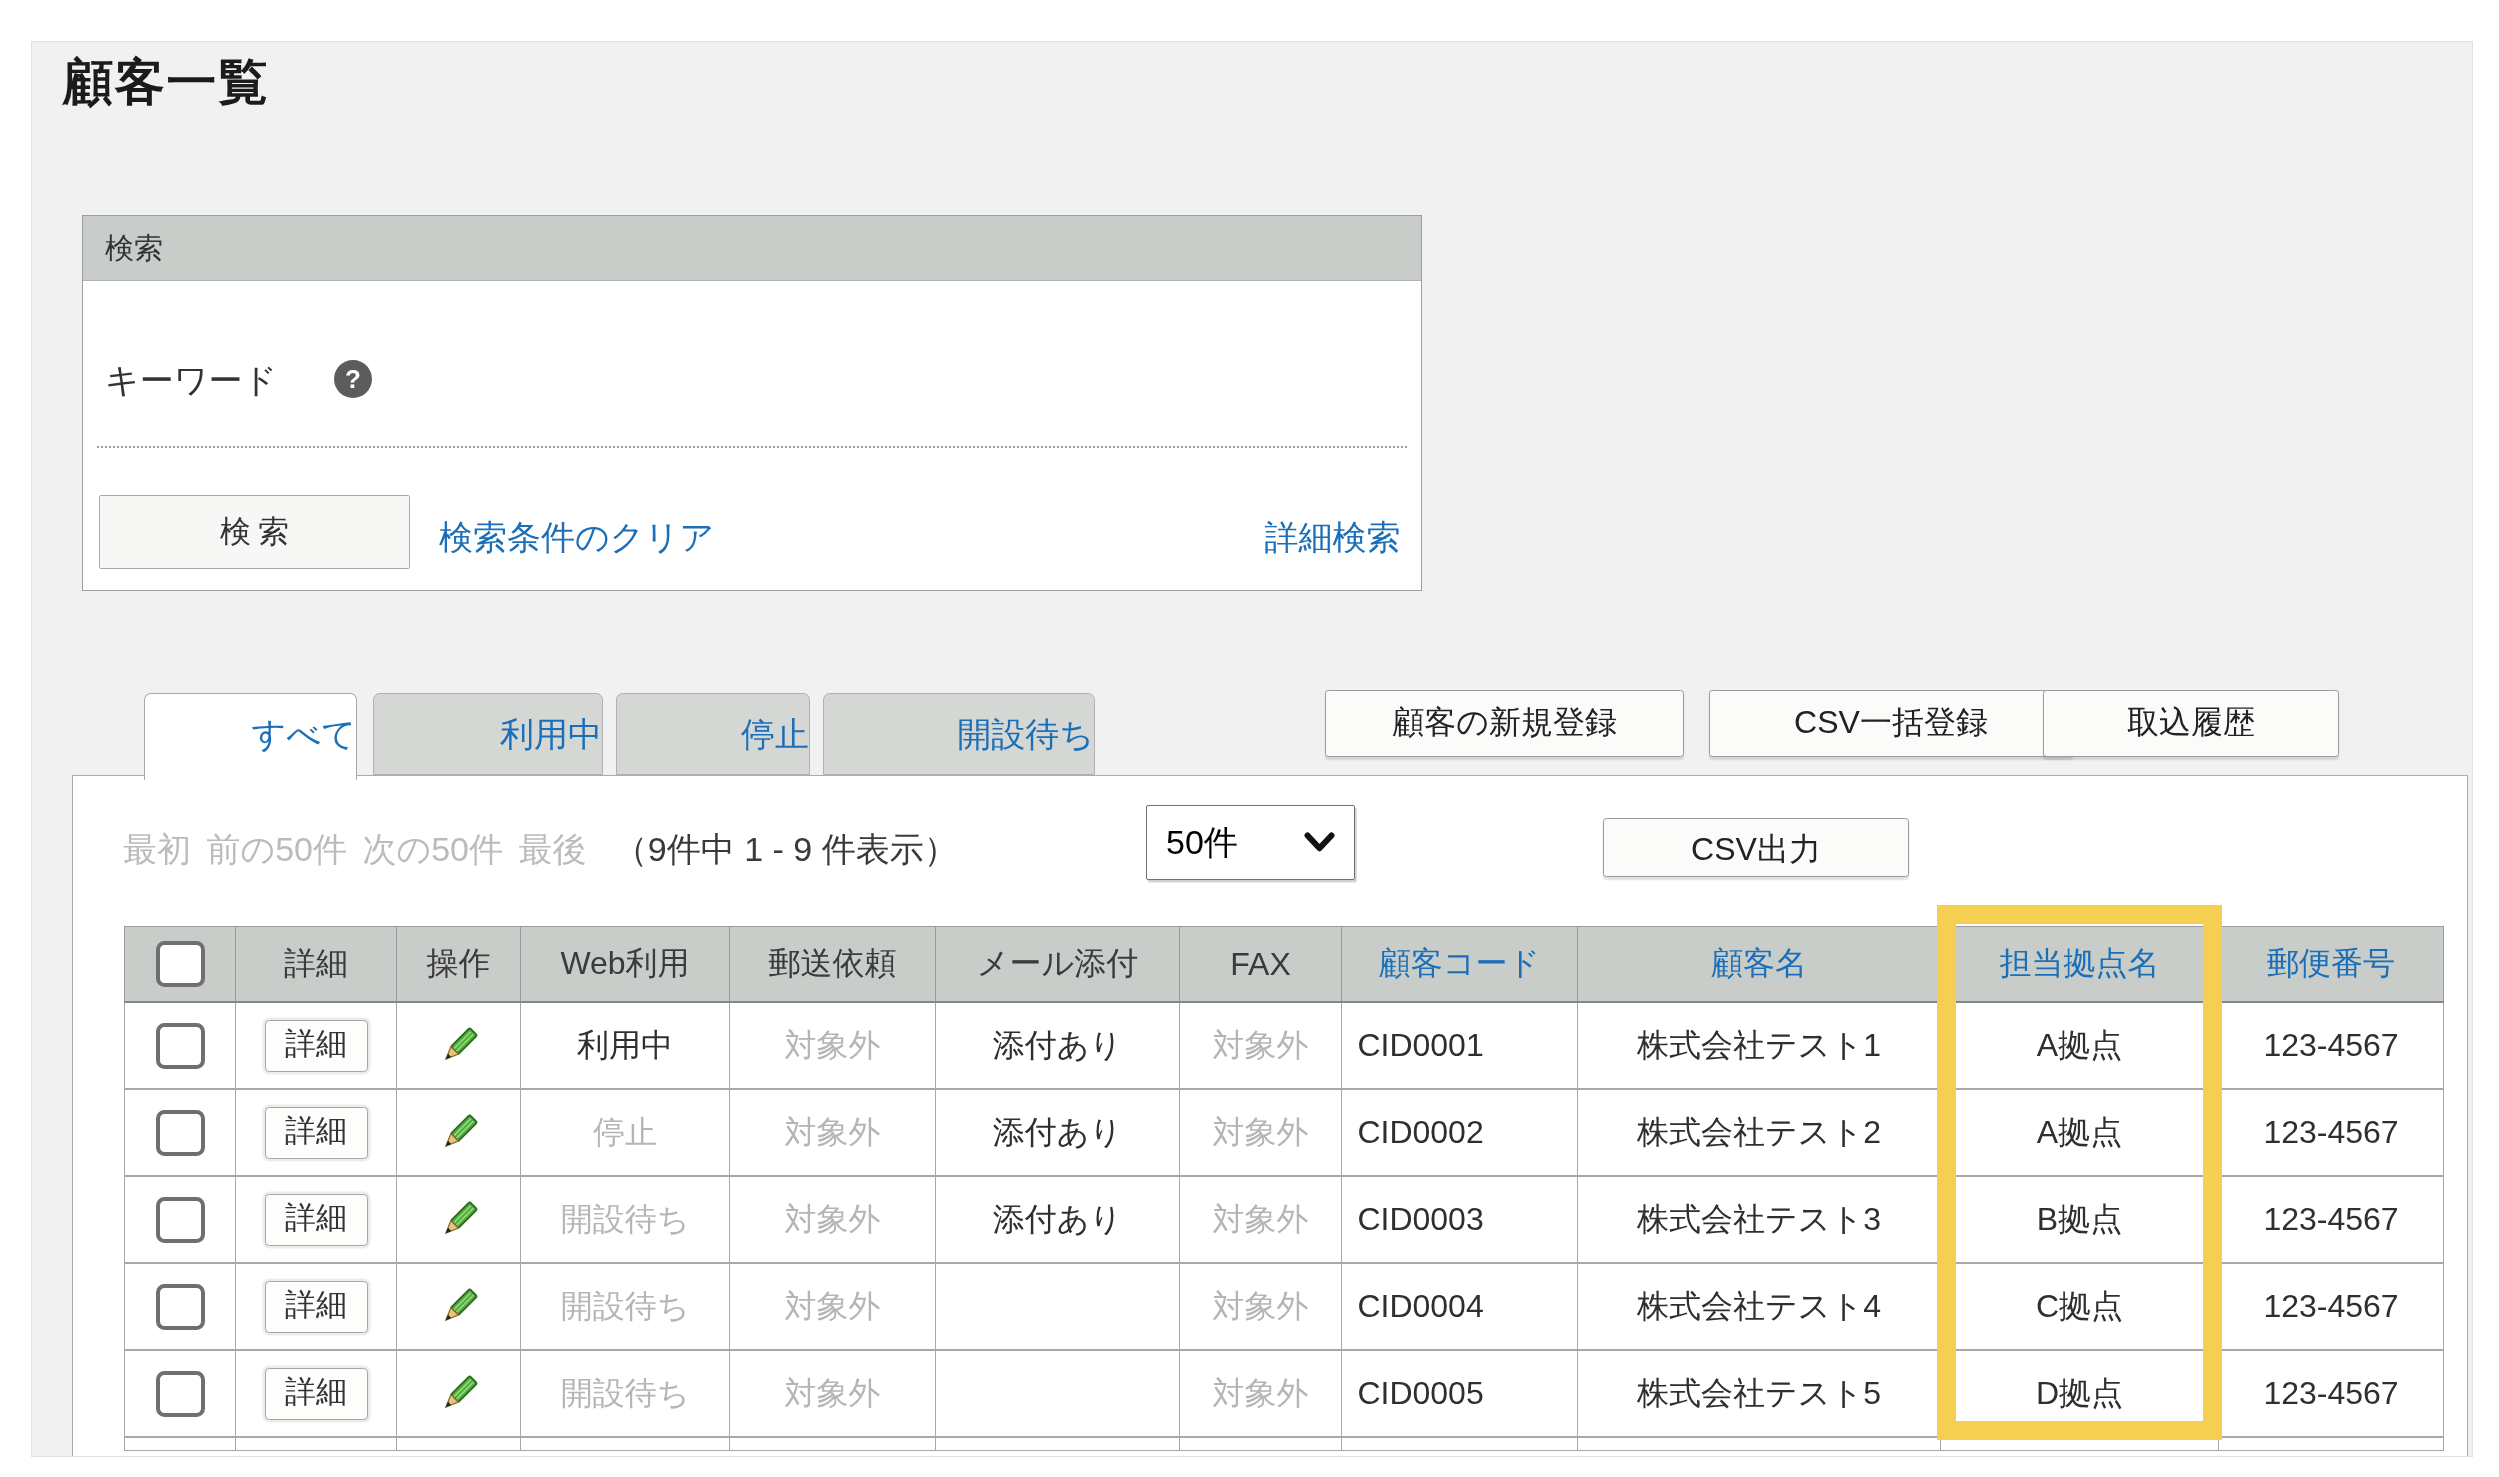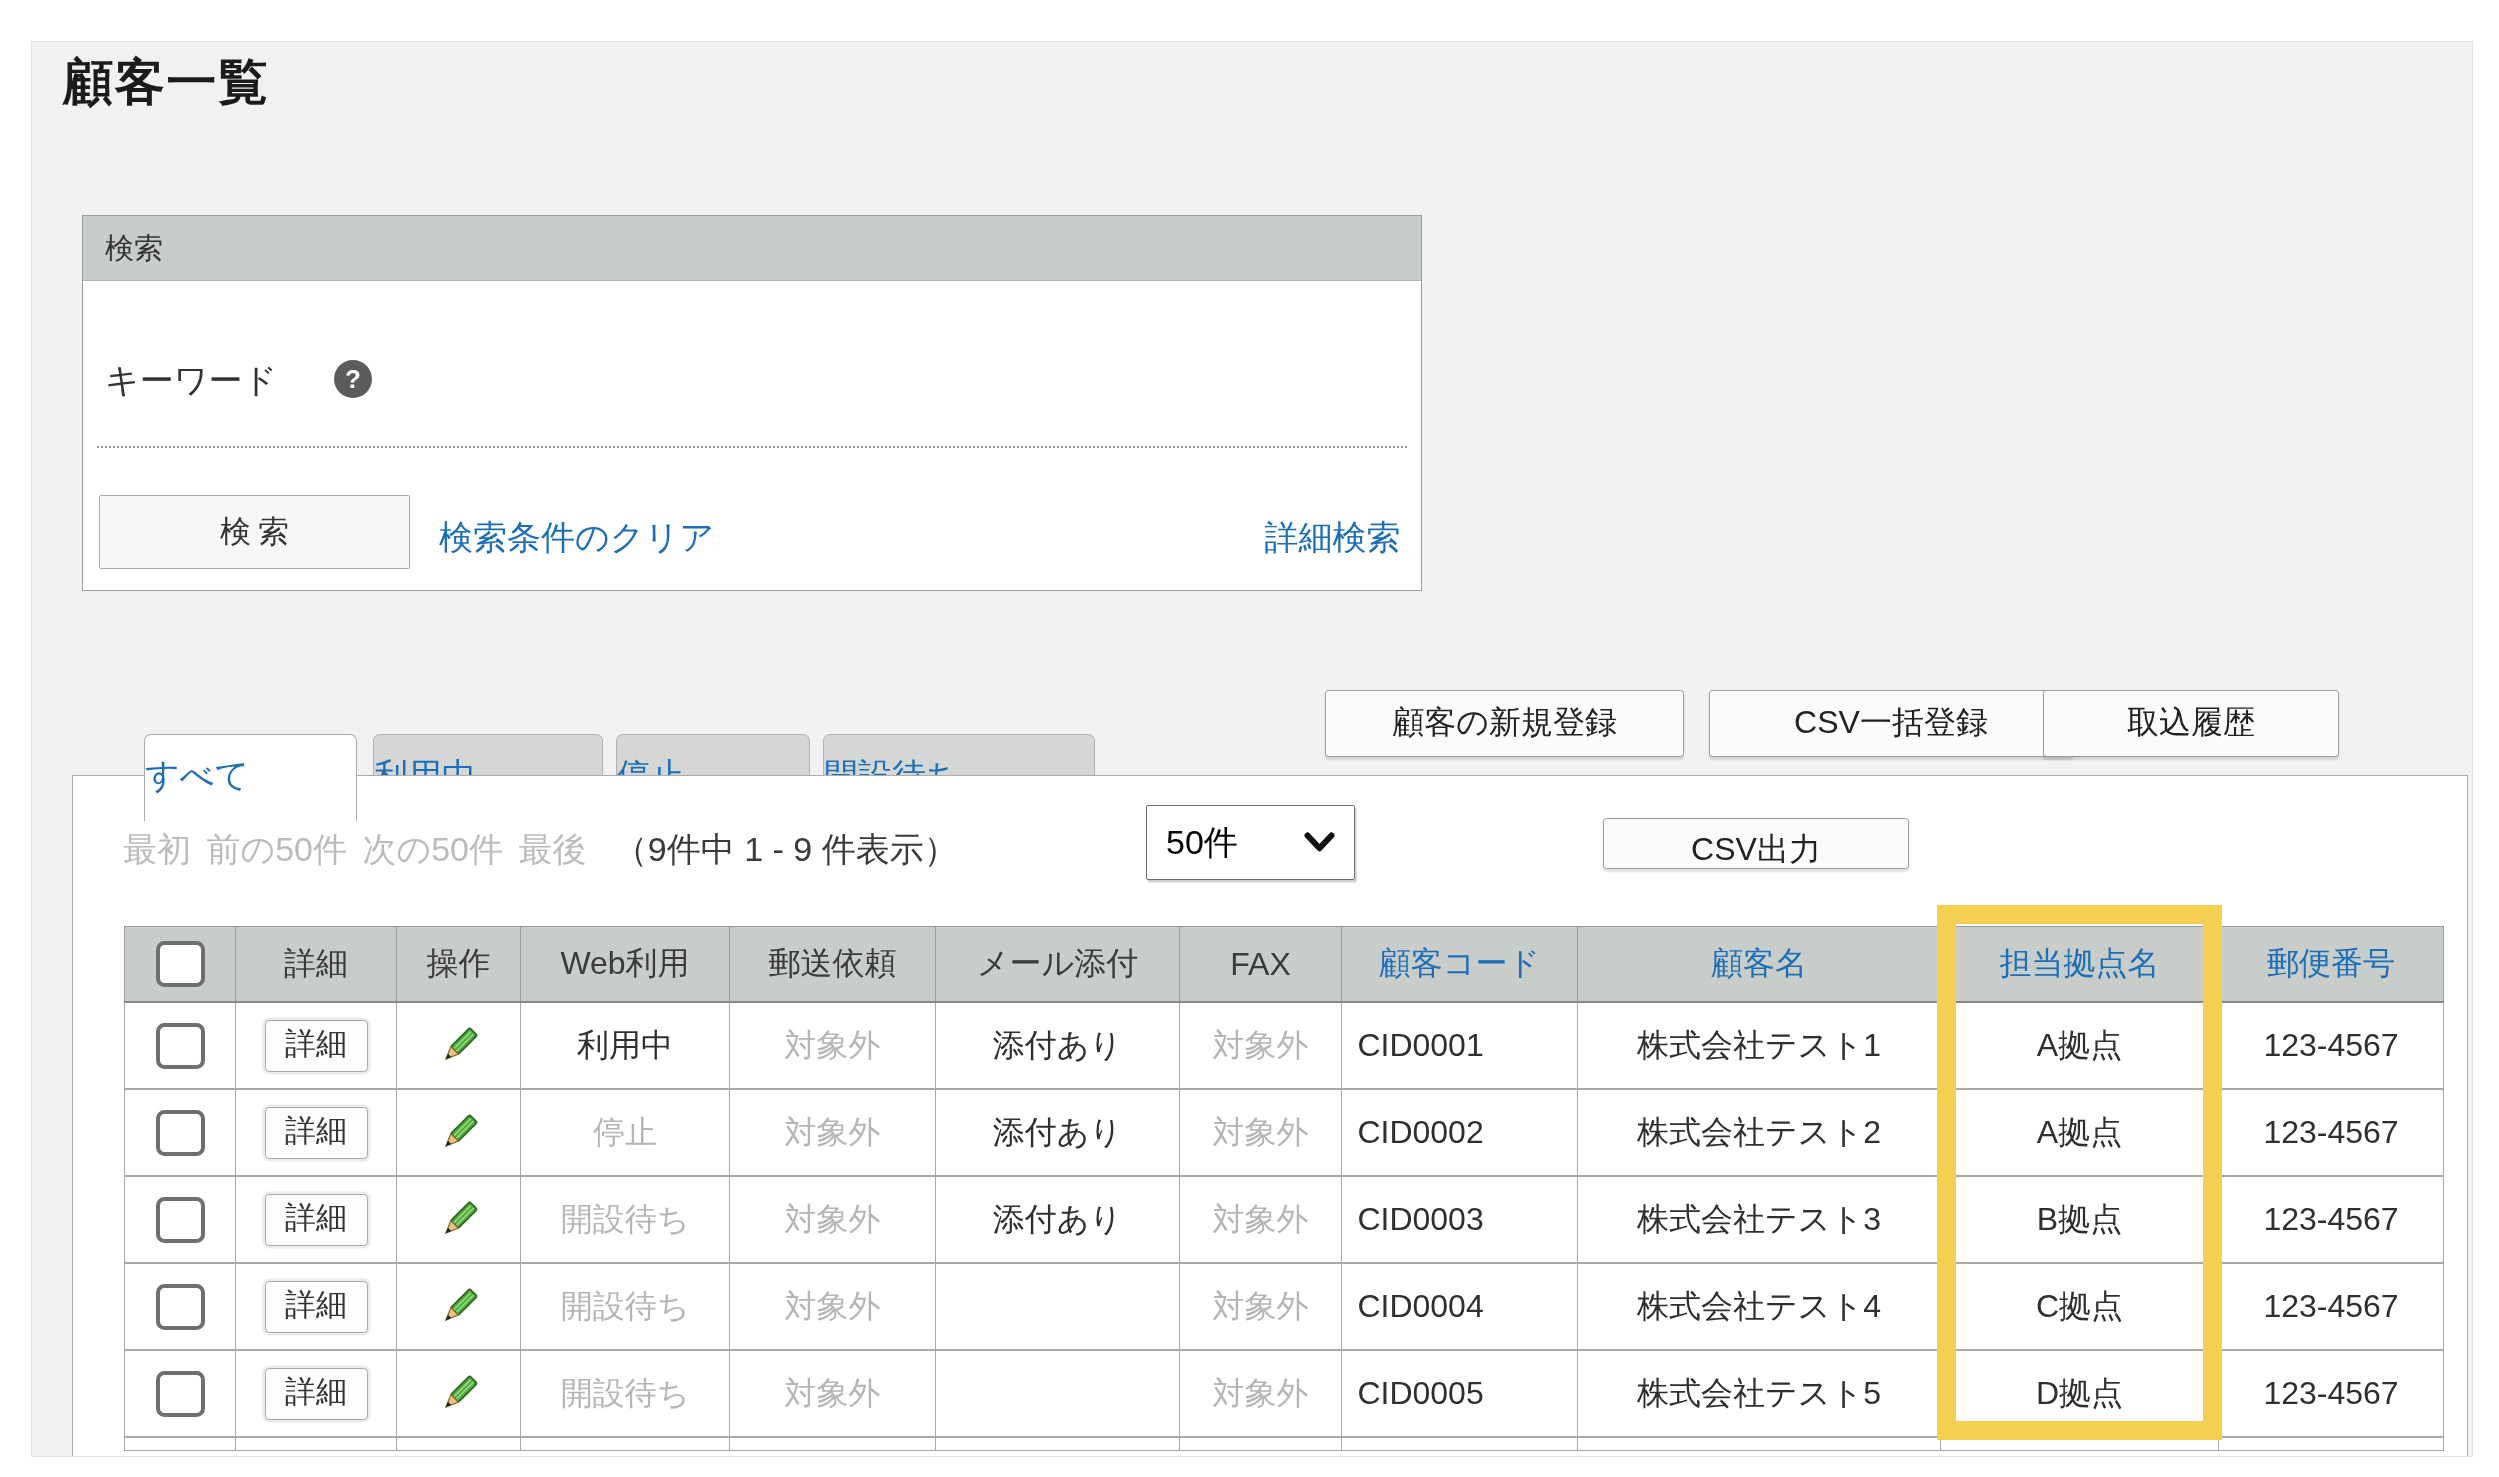--- a/index.html
+++ b/index.html
@@ -27,21 +27,21 @@
     font-size:32px;padding:0 20.5px;color:#333;background:#fff;font-family:inherit;}
   .kw-input::placeholder{color:#c0c0c0;}
   .dotted-sep{left:13.7px;top:230px;width:1310px;height:0;border-top:2.6px dotted #9b9b9b;}
   .search-btn{left:16px;top:279px;width:311px;height:74px;background:#f7f7f5;border:0.9px solid #a9a9a9;border-radius:1.7px;
     font-size:31px;color:#333;text-align:center;line-height:72px;letter-spacing:6.8px;padding-left:6.8px;cursor:pointer;}
   .clear-link{left:356px;top:299px;font-size:34px;color:#1b6fb8;cursor:pointer;}
   .adv-link{right:20.5px;top:299px;font-size:34px;color:#1b6fb8;cursor:pointer;}
 
   
   .tab{position:absolute;top:651px;height:82px;background:#d4d7d4;border:0.9px solid #b1b1b1;border-radius:6.8px 6.8px 0 0;
-    color:#1b6fb8;font-size:34px;text-align:left;line-height:80px;box-sizing:border-box;cursor:pointer;margin-top:41px;}
+    color:#1b6fb8;font-size:34px;text-align:right;line-height:80px;box-sizing:border-box;cursor:pointer;}
   .tab.active{background:#ffffff;height:87px;border-bottom:none;z-index:6;border-color:#a8a8a8;}
   .tab1{left:112px;width:213px;}
   .tab2{left:341px;width:230px;}
   .tab3{left:584px;width:194px;}
   .tab4{left:791px;width:272px;}
 
   
   .top-btn{position:absolute;top:648px;height:67px;background:#fbfbfa;border:1.7px solid #9b9b9b;border-radius:3.4px;
     font-size:32px;color:#222;text-align:center;line-height:63px;box-sizing:border-box;cursor:pointer;
     box-shadow:0 2.6px 1.7px rgba(0,0,0,0.12);}
@@ -52,21 +52,21 @@
   
   .list-panel{left:40px;top:733px;width:2396px;height:682px;background:#ffffff;border:0.9px solid #acacac;z-index:1;}
 
   
   .pg-row{left:91px;top:771px;height:74px;display:flex;align-items:center;gap:15.4px;z-index:2;}
   .pg-link{font-size:34px;color:#b9bcb9;}
   .pg-summary{font-size:34px;color:#3a3a3a;margin-left:12px;}
   .page-size{left:1114px;top:763px;width:209px;height:75px;background:#fff;border:1.7px solid #6f6f6f;border-radius:2px;
     display:flex;align-items:center;justify-content:space-between;padding:0 19px;font-size:34px;color:#000000;z-index:2;
     box-shadow:1.7px 2.6px 0 rgba(0,0,0,0.18);cursor:pointer;}
-  .csv-export{top:776px;left:1571px;width:306px;height:51px;line-height:60px;position:absolute;z-index:2;}
+  .csv-export{top:776px;left:1571px;width:306px;height:59px;line-height:60px;position:absolute;z-index:2;}
 
   
   .cust-table{position:absolute;left:92px;top:884px;width:2320px;border-collapse:collapse;table-layout:fixed;z-index:3;}
   .cust-table th{height:74px;background:#c9cdc9;border:1.7px solid #9a9a9a;border-bottom:2.6px solid #878787;
     font-size:32px;font-weight:normal;color:#3b3b3b;text-align:center;padding:0;}
   .cust-table th.blue{color:#1b6fb8;}
   .cust-table td{height:85px;background:#fff;border:1.7px solid #a8a8a8;border-top-width:2.6px;
     font-size:32px;color:#2f2f2f;text-align:center;padding:0;overflow:hidden;white-space:nowrap;}
   .cust-table td.muted{color:#b5b6b4;}
   .cust-table td.code{text-align:left;padding-left:15.4px;}

